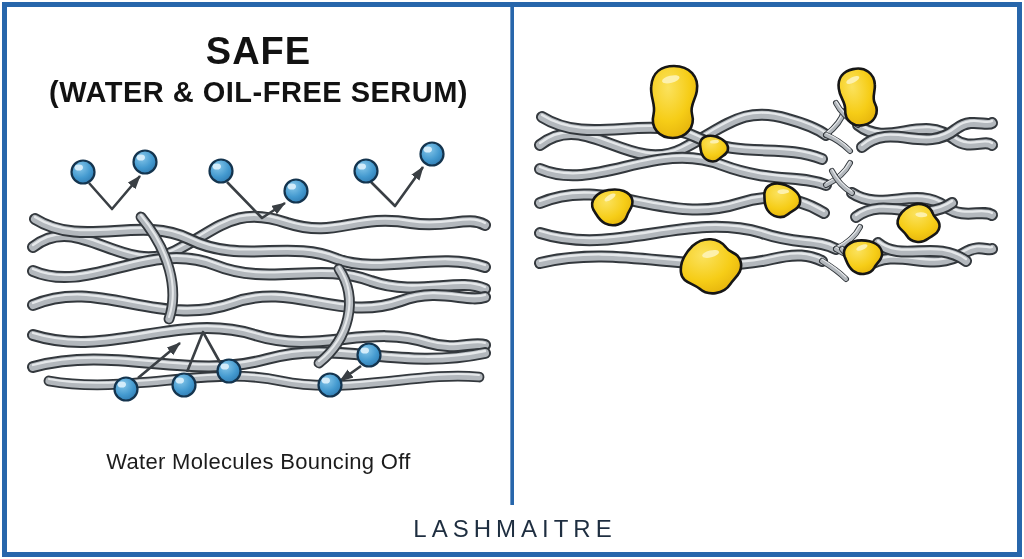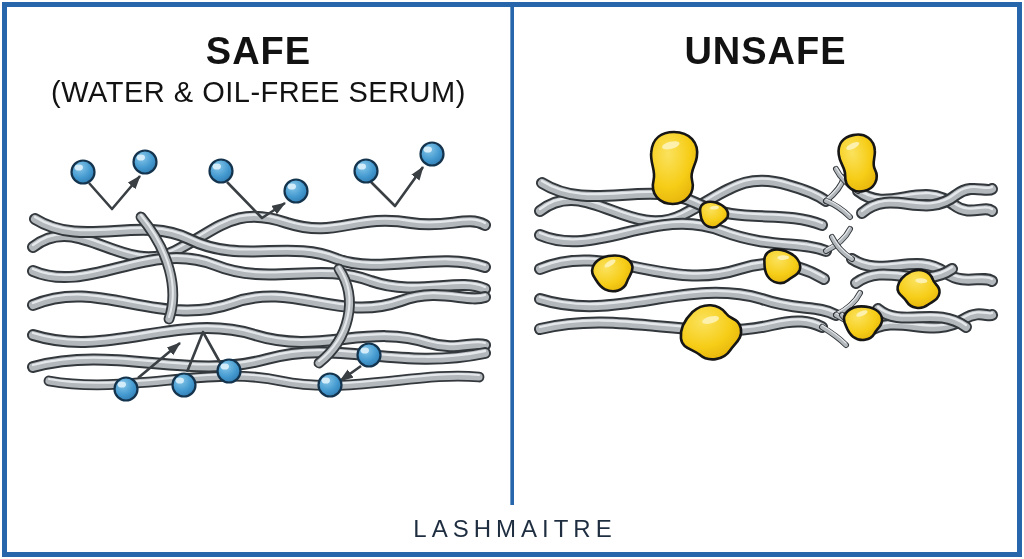--- a/index.html
+++ b/index.html
@@ -2,21 +2,21 @@
 <html style="--frame_border: #2766ab; --divider: #2766ab; --background: #ffffff; --title_text: #121212; --caption_text: #1c1c1c; --brand_text: #1e2e40; --arrow: #3a3f44;"><head>
 <meta charset="utf-8">
 <style>
   html,body{margin:0;padding:0;background:#fff;}
   body{width:1024px;height:559px;position:relative;font-family:"Liberation Sans",sans-serif;overflow:hidden;}
   .frame{position:absolute;left:2px;top:2px;right:2px;bottom:2px;border:5px solid var(--frame_border);background:var(--background);box-sizing:border-box;}
   .panels{display:flex;flex-direction:row;height:498px;}
   .panel{flex:1 1 0;display:flex;flex-direction:column;align-items:center;min-width:0;}
   .divider{width:4px;background:var(--divider);height:100%;flex:0 0 auto;box-shadow:inset 1px 0 0 rgba(255,255,255,.35);}
   .title{margin:24px 0 0 0;font-size:38px;font-weight:700;letter-spacing:1px;color:var(--title_text);line-height:1.1;}
-  .subtitle{margin-top:3px;font-size:29px;font-weight:400;letter-spacing:.5px;color:var(--title_text);}
+  .subtitle{margin-top:3px;font-size:29px;font-weight:700;letter-spacing:.5px;color:var(--title_text);}
   svg.ill{display:block;margin-top:10px;flex:0 0 auto;}
   .caption{margin-top:0;font-size:22px;color:var(--caption_text);letter-spacing:.3px;}
   .brand{position:absolute;left:0;right:0;bottom:9px;text-align:center;font-size:24px;font-weight:400;letter-spacing:5px;color:var(--brand_text);padding-left:6px;}
 </style>
 </head>
 <body>
 
 <div class="frame">
   <div class="panels">
 
@@ -116,26 +116,26 @@
             <g>
               <circle cx="311" cy="266" r="11.5" fill="url(#svg-safe-water)" stroke="#14344e" stroke-width="2.2"></circle>
               <ellipse cx="306.8" cy="261.5" rx="4.2" ry="3.1" fill="#d8eefb" opacity="0.95"></ellipse>
             </g>
             <g>
               <circle cx="350" cy="236" r="11.5" fill="url(#svg-safe-water)" stroke="#14344e" stroke-width="2.2"></circle>
               <ellipse cx="345.8" cy="231.5" rx="4.2" ry="3.1" fill="#d8eefb" opacity="0.95"></ellipse>
             </g>
           </g>
         </svg>
+      <div class="caption">Water Molecules Bouncing Off</div>
     </section>
 
     <div class="divider"></div>
 
     <section class="panel">
-      <h1 class="title">UNSAFE</h1>
       <svg class="ill" id="svg-unsafe" width="480" height="330" viewBox="0 0 480 330">
           <defs>
             <radialGradient id="svg-unsafe-water" cx="0.37" cy="0.3" r="0.85">
               <stop offset="0" stop-color="#86c7ea"></stop>
               <stop offset="0.55" stop-color="#4399cf"></stop>
               <stop offset="1" stop-color="#2b72a8"></stop>
             </radialGradient>
             <radialGradient id="svg-unsafe-oil" cx="0.37" cy="0.3" r="0.85">
               <stop offset="0" stop-color="#fbe25e"></stop>
               <stop offset="0.55" stop-color="#f6cd17"></stop>

